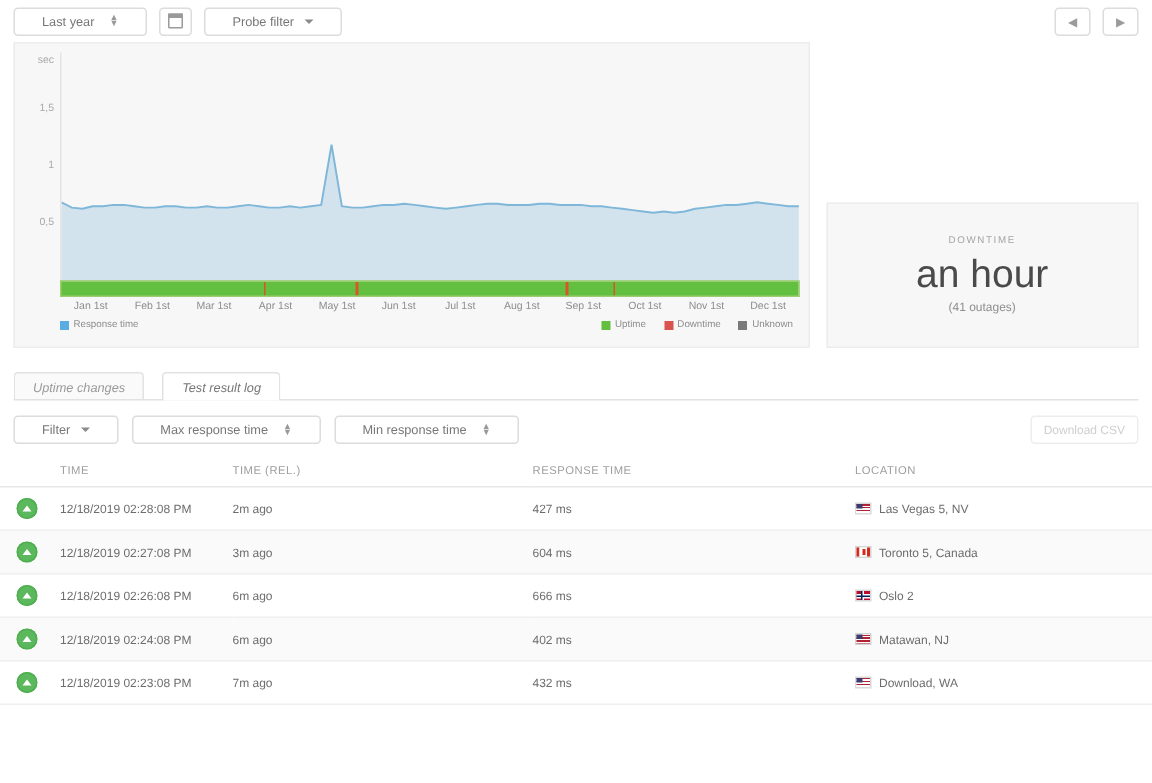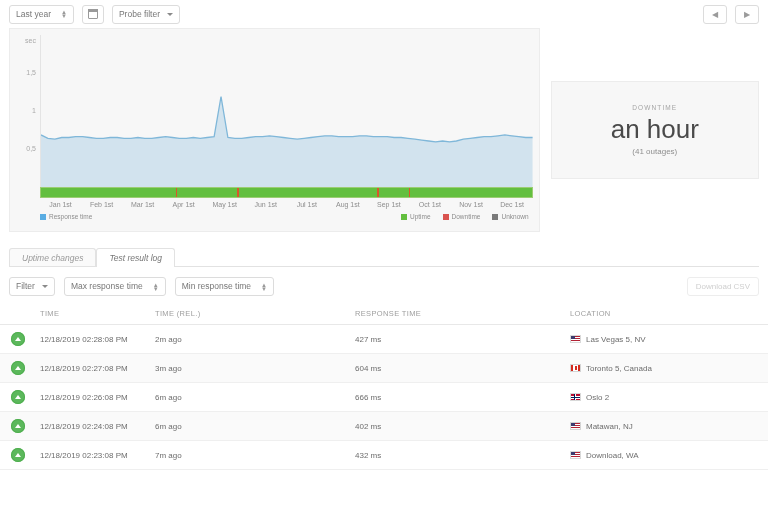--- a/index.html
+++ b/index.html
@@ -17,21 +17,21 @@
     display: flex; align-items: center;
     padding: 0 9px;
     gap: 8px;
   }
   .ctl {
     height: 19px;
     border: 1px solid #dcdcdc;
     border-radius: 3px;
     background: #fff;
     display: flex; align-items: center;
-    padding: 0 6px;
+    padding: 0 18px;
     font-size: 8.5px;
     color: #777;
     white-space: nowrap;
   }
   .ctl .lbl { line-height: 1; }
   .spin {
     margin-left: 10px; display: flex; flex-direction: column;
     line-height: 4px; font-size: 6px; color: #999;
   }
   .caret {
@@ -53,21 +53,21 @@
     height: 3px; background: #9a9a9a;
   }
   .spacer { flex: 1; }
   .navbtn {
     width: 24px; height: 19px; border: 1px solid #dcdcdc; border-radius: 3px;
     background: #fff; display: flex; align-items: center; justify-content: center;
     color: #9b9b9b; font-size: 8px;
   }
 
   
-  .panels { display: flex; padding: 0 9px; gap: 11px; align-items: center; }
+  .panels { display: flex; padding: 0 9px; gap: 11px; align-items: flex-end; }
 
   .card {
     background: #f7f7f7;
     border: 1px solid #ececec;
   }
 
   .chart-card {
     width: 532px; height: 204px;
     position: relative;
     padding: 6px 6px 0 6px;
@@ -135,21 +135,21 @@
   .tab {
     font-size: 8.5px; color: #9a9a9a;
     padding: 5px 12px 4px 12px;
     border: 1px solid #e2e2e2;
     border-bottom: none;
     background: #fafafa;
     border-radius: 3px 3px 0 0;
     line-height: 1;
   }
   .tab.active { background: #fff; color: #777; margin-bottom: -1px; padding-bottom: 5px; }
-  .tab + .tab { margin-left: 0; }
+  .tab + .tab { margin-left: 12px; }
   .tabs .fill { flex: 1; }
 
   
   .filters {
     display: flex; align-items: center; gap: 9px;
     padding: 10px 9px 0 9px;
   }
   .ghost {
     margin-left: auto;
     height: 19px; padding: 0 8px;

